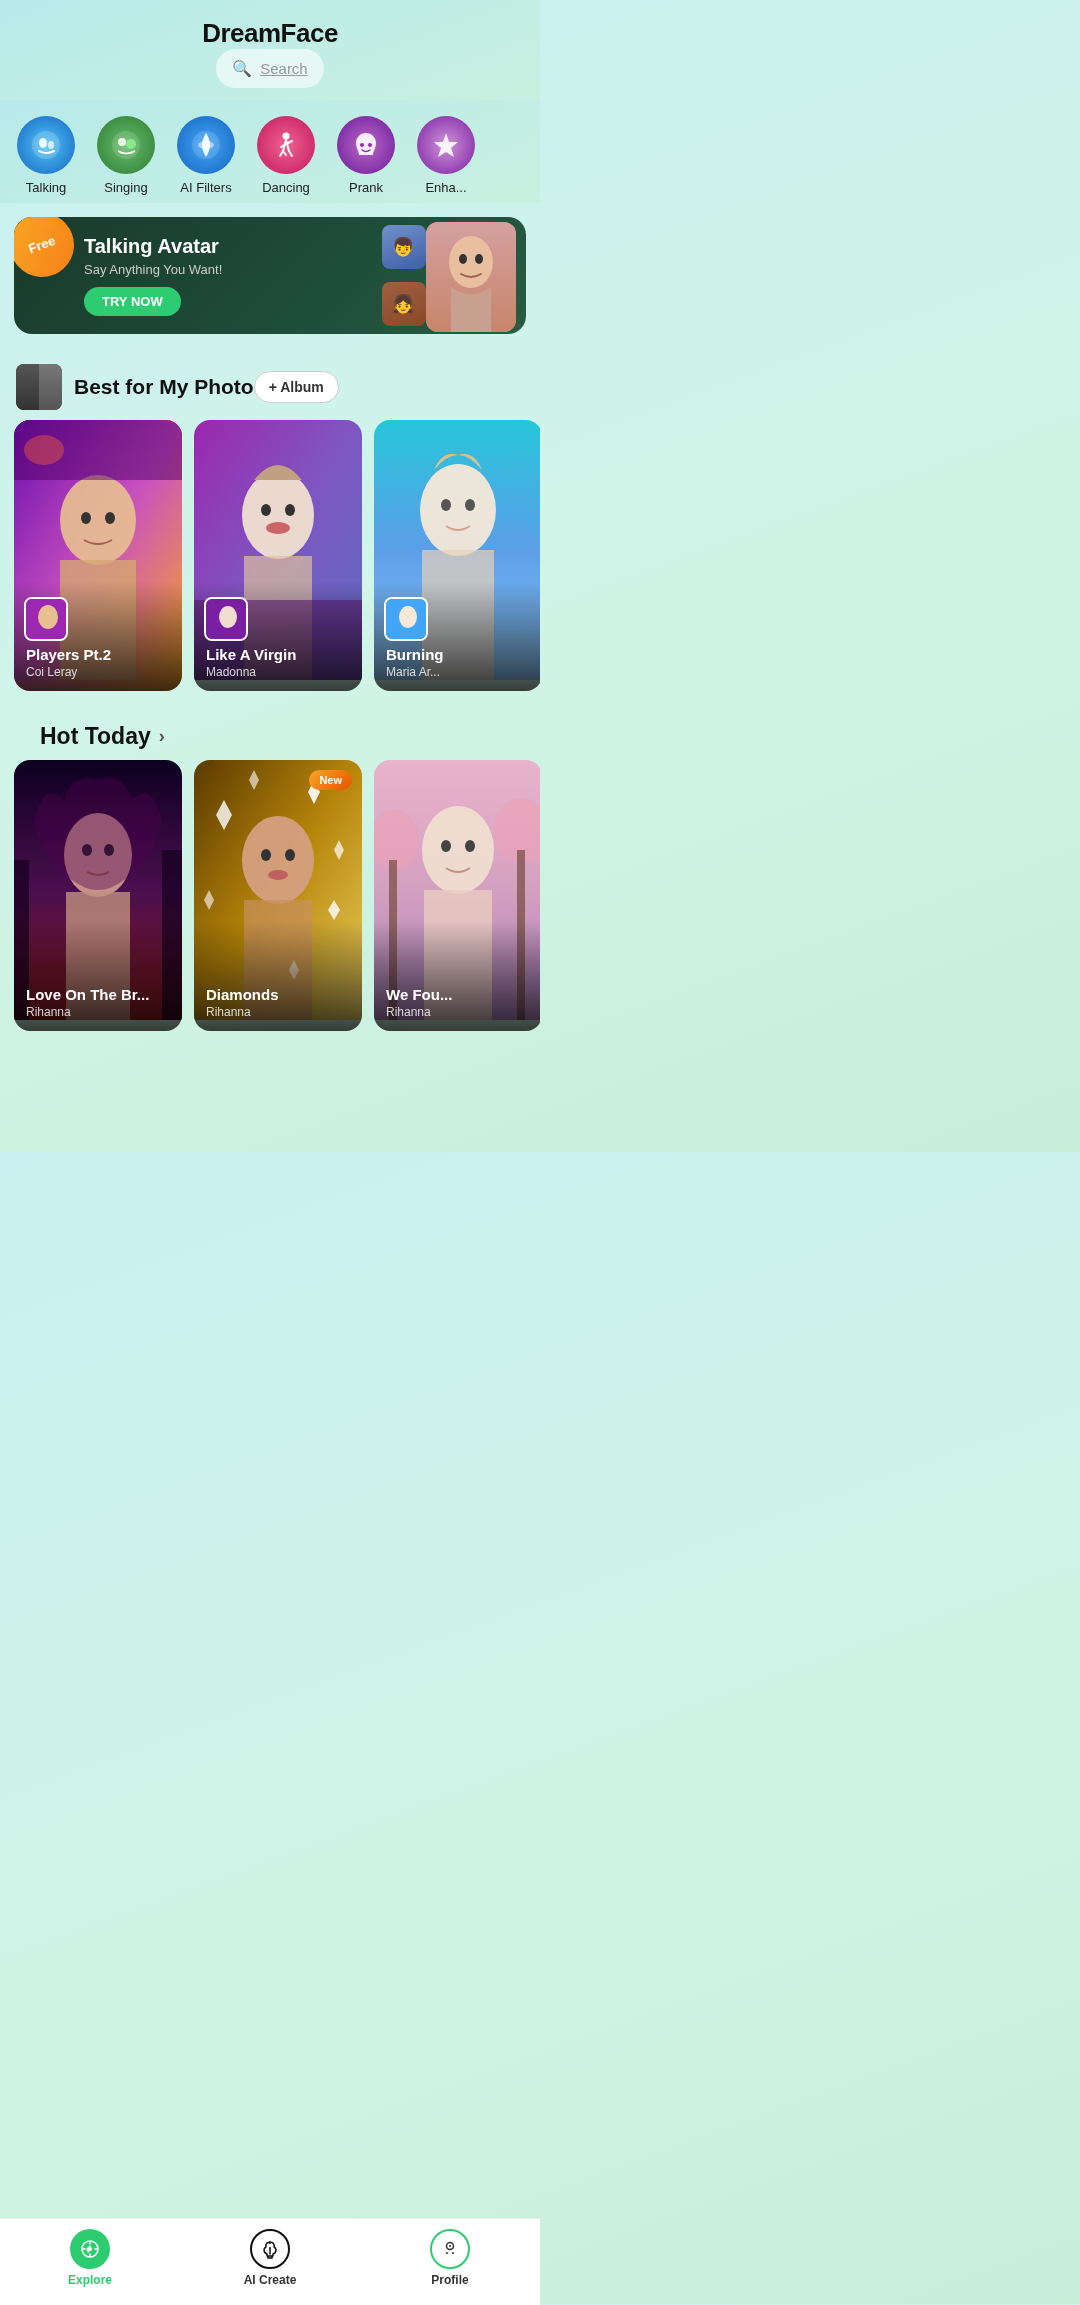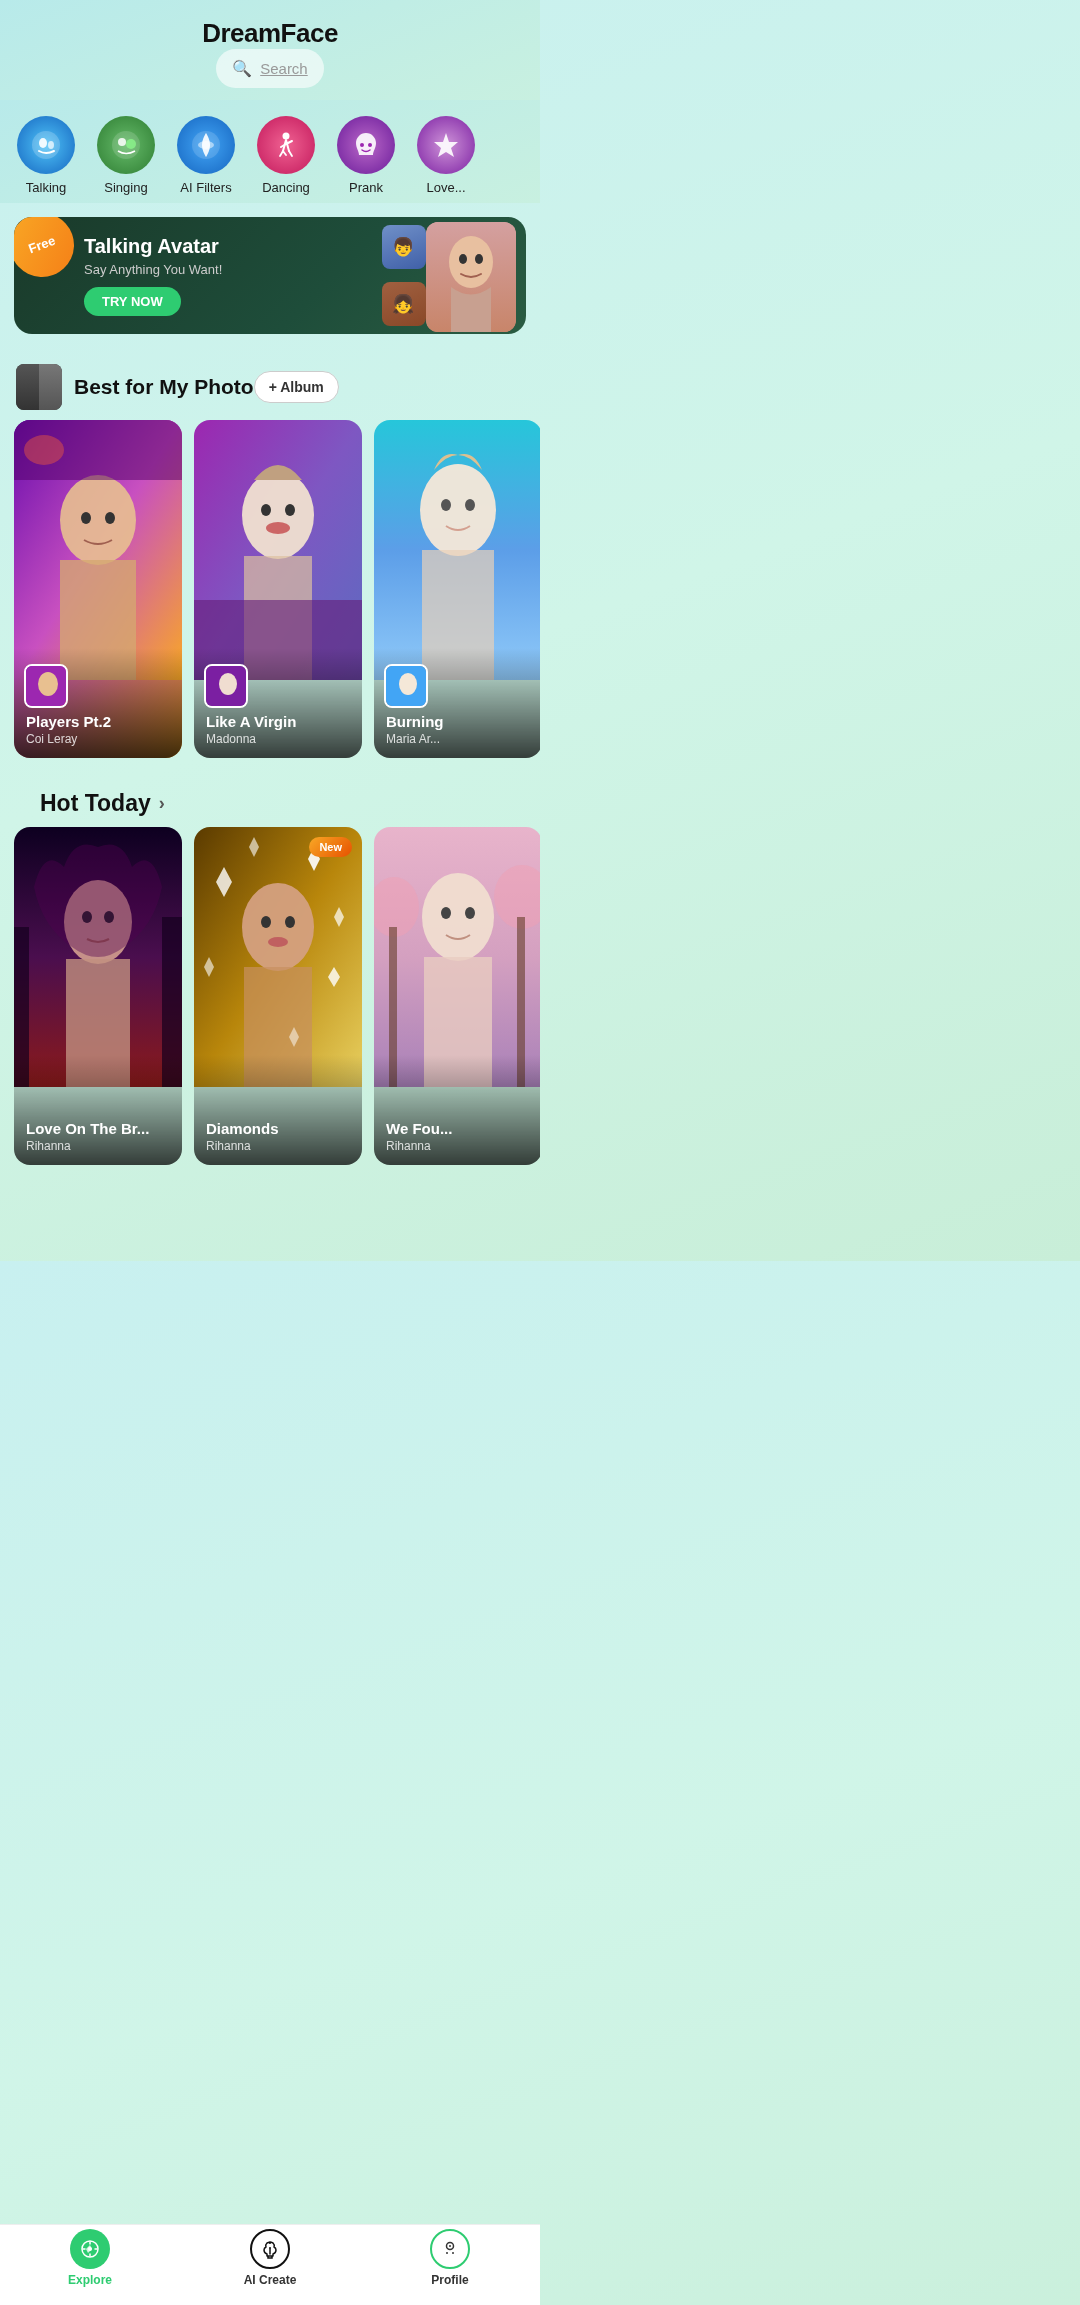--- a/index.html
+++ b/index.html
@@ -275,21 +275,21 @@
     
     .bottom-nav {
       position: fixed;
       bottom: 0;
       left: 0;
       width: 540px;
       background: white;
       display: flex;
       justify-content: space-around;
       align-items: center;
-      padding: 4px 0 18px;
+      padding: 10px 0 18px;
       border-top: 1px solid #eee;
       z-index: 100;
     }
 
     .nav-item {
       display: flex;
       flex-direction: column;
       align-items: center;
       gap: 4px;
       cursor: pointer;
@@ -350,21 +350,21 @@
     
     .img-players { background: linear-gradient(135deg, #6a0dad 0%, #c850c0 50%, #f9a825 100%); }
 
     .card-full-height {
       min-width: 168px;
       width: 168px;
       border-radius: 16px;
       overflow: hidden;
       position: relative;
       flex-shrink: 0;
-      height: 338px;
+      height: 271px;
     }
 
     .bottom-spacer { height: 80px; }
 
     
     .banner-right {
       position: absolute;
       right: 10px;
       top: 0;
       bottom: 0;
@@ -501,21 +501,21 @@
       </svg>
     </div>
     <span class="category-label">Prank</span>
   </div>
   <div class="category-item">
     <div class="category-icon cat-enhance">
       <svg width="32" height="32" viewBox="0 0 32 32" fill="none">
         <polygon points="16,4 19,13 28,13 21,19 24,28 16,23 8,28 11,19 4,13 13,13" fill="white" opacity="0.9"></polygon>
       </svg>
     </div>
-    <span class="category-label">Love...</span>
+    <span class="category-label">Enha...</span>
   </div>
 </div>
 
 <div class="banner">
   <div class="banner-free-badge">Free</div>
   <div class="banner-text">
     <div class="banner-title">Talking Avatar</div>
     <div class="banner-subtitle">Say Anything You Want!</div>
     <button class="banner-btn">TRY NOW</button>
   </div>

